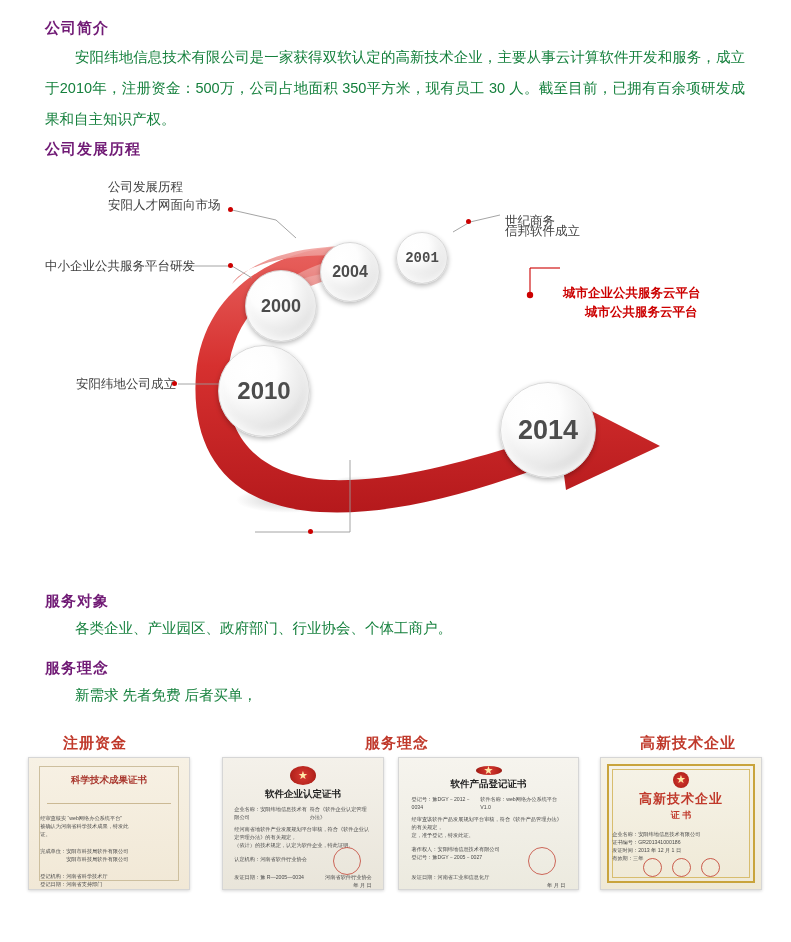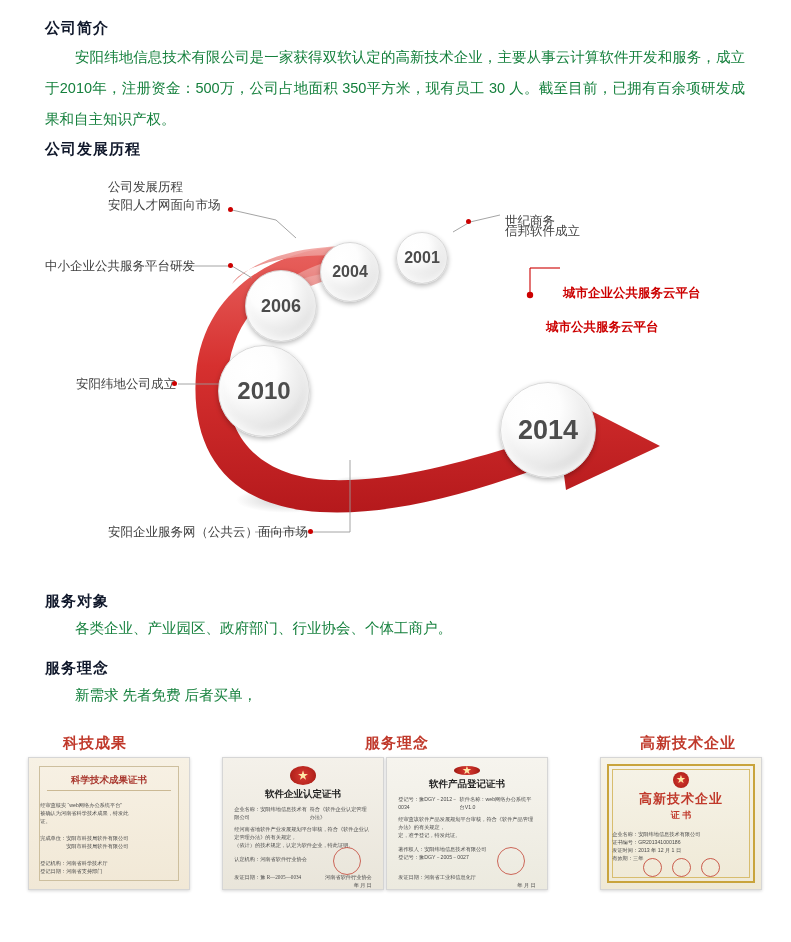--- a/index.html
+++ b/index.html
@@ -20,21 +20,21 @@
     position: relative;
     width: 791px;
     height: 942px;
   }
 
   
   .sec-title {
     position: absolute;
     font-size: 15px;
     font-weight: bold;
-    color: #0f172a;
+    color: #701a75;
     letter-spacing: 1px;
     text-align: right;
   }
 
   
   .para {
     position: absolute;
     font-size: 14.5px;
     line-height: 31px;
     color: #15803d;
@@ -263,30 +263,30 @@
         <line x1="350" y1="372" x2="350" y2="300"></line>
       </g>
 
       <g stroke="#cc0000" stroke-width="1.1" fill="none">
         <line x1="530" y1="135" x2="530" y2="108"></line>
         <line x1="530" y1="108" x2="560" y2="108"></line>
       </g>
       <circle cx="530" cy="135" r="3.2" fill="#cc0000"></circle>
     </svg>
 
-    <div class="bubble" style="left:396px; top:72px; width:50px; height:50px; font-size:16px;">
+    <div class="bubble" style="left:396px; top:72px; width:50px; height:50px; font-size:14px;font-family:Liberation Mono, monospace;">
       <span>2001</span>
     </div>
 
     <div class="bubble" style="left:320px; top:82px; width:58px; height:58px; font-size:16px;">
       <span>2004</span>
     </div>
 
     <div class="bubble" style="left:245px; top:110px; width:70px; height:70px; font-size:18px;">
-      <span>2006</span>
+      <span>2000</span>
     </div>
 
     <div class="bubble" style="left:218px; top:185px; width:90px; height:90px; font-size:24px;">
       <span>2010</span>
     </div>
 
 
     <div class="bubble" style="left:500px; top:222px; width:94px; height:94px; font-size:27px;">
       <span>2014</span>
     </div>
@@ -298,72 +298,71 @@
     <div class="tl-label" style="left:505px; top:44px;margin-top:8px;">世纪商务</div>
     <div class="tl-label" style="left:505px; top:62px;">信邦软件成立</div>
     <div class="dot" style="left:466px; top:59px;"></div>
 
     <div class="tl-label" style="left:45px; top:97px;">中小企业公共服务平台研发</div>
     <div class="dot" style="left:228px; top:103px;"></div>
 
     <div class="tl-label" style="left:76px; top:215px;">安阳纬地公司成立</div>
     <div class="dot" style="left:172px; top:221px;"></div>
 
-    <div class="tl-label" style="left:108px; top:363px;">安阳企业服务网（公共云）面向市场</div>
     <div class="dot" style="left:308px; top:369px;"></div>
 
     <div class="tl-label red" style="left:563px; top:124px;">城市企业公共服务云平台</div>
-    <div class="tl-label red" style="left:546px; top:143px;margin-top:15px;">城市公共服务云平台</div>
+    <div class="tl-label red" style="left:585px; top:143px;">城市公共服务云平台</div>
   </div>
 
   <div class="sec-title" style="left:45px; top:592px;">服务对象</div>
   <div class="para" style="left:45px; top:613px; width:700px; text-indent:30px;">各类企业、产业园区、政府部门、行业协会、个体工商户。</div>
 
   <div class="sec-title" style="left:45px; top:659px;">服务理念</div>
   <div class="para" style="left:45px; top:680px; width:700px; text-indent:30px;">新需求  先者免费  后者买单，</div>
 
-  <div class="cert-title" style="left:63px; top:734px;">科技成果</div>
+  <div class="cert-title" style="left:63px; top:734px;">注册资金</div>
   <div class="cert-title" style="left:365px; top:734px;">服务理念</div>
   <div class="cert-title" style="left:640px; top:734px;">高新技术企业</div>
 
   <div class="cert-box cert1" style="left:28px; top:757px; width:160px; height:131px;">
     <div class="band"></div>
     <div class="cert-inner" style="padding-top:16px;">
-      <div class="cert-h" style="font-size:9.5px; color:#a8352c; border-bottom:1px solid #cbb994; padding-bottom:3px; width:78%;">科学技术成果证书</div>
+      <div class="cert-h" style="font-size:9.5px; color:#a8352c; border-bottom:1px solid #cbb994; padding-bottom:16px; width:78%;">科学技术成果证书</div>
       <div class="cert-line" style="margin-top:6px;">经审查核实 “web网络办公系统平台”</div>
       <div class="cert-line">被确认为河南省科学技术成果，特发此</div>
       <div class="cert-line">证。</div>
       <div class="cert-line" style="margin-top:9px;">完成单位：安阳市科技局软件有限公司</div>
       <div class="cert-line">　　　　　安阳市科技局软件有限公司</div>
       <div class="cert-line" style="margin-top:9px;">登记机构：河南省科学技术厅</div>
       <div class="cert-line">登记日期：河南省支持部门</div>
     </div>
   </div>
 
-  <div class="cert-box" style="left:222px; top:757px; width:160px; height:131px; background:linear-gradient(180deg,#f4f1ea 0%, #e9e5da 100%);font-family:Liberation Serif, serif;">
+  <div class="cert-box" style="left:222px; top:757px; width:160px; height:131px; background:linear-gradient(180deg,#f4f1ea 0%, #e9e5da 100%);">
     <div class="cert-inner">
       <div class="cert-emblem"></div>
       <div class="cert-h">软件企业认定证书</div>
       <div class="cert-line" style="display:flex; justify-content:space-between;">
         <span>企业名称：安阳纬地信息技术有限公司</span>
         <span>符合《软件企业认定管理办法》</span>
       </div>
       <div class="cert-line" style="margin-top:4px;">经河南省地软件产业发展规划平台审核，符合《软件企业认定管理办法》的有关规定，</div>
       <div class="cert-line">（依计）的技术规定，认定为软件企业，特此证明。</div>
       <div class="cert-line" style="margin-top:6px;">认定机构：河南省软件行业协会</div>
       <div class="cert-line" style="margin-top:10px; display:flex; justify-content:space-between;">
         <span>发证日期：豫 R—2005—0034</span>
         <span>河南省软件行业协会</span>
       </div>
       <div class="cert-line" style="text-align:right;">年  月  日</div>
       <div class="cert-seal" style="width:26px;height:26px;right:22px;bottom:14px;"></div>
     </div>
   </div>
 
-  <div class="cert-box" style="left:386px; top:757px; width:160px; height:131px; background:linear-gradient(180deg,#f6f4ee 0%, #eceadf 100%);">
+  <div class="cert-box" style="left:398px; top:757px; width:160px; height:131px; background:linear-gradient(180deg,#f6f4ee 0%, #eceadf 100%);padding-left:19px;">
     <div class="cert-inner">
       <div class="cert-emblem"></div>
       <div class="cert-h">软件产品登记证书</div>
       <div class="cert-line" style="display:flex; justify-content:space-between;">
         <span>登记号：豫DGY－2012－0034</span>
         <span>软件名称：web网络办公系统平台V1.0</span>
       </div>
       <div class="cert-line" style="margin-top:4px;">经审查该软件产品发展规划平台审核，符合《软件产品管理办法》的有关规定，</div>
       <div class="cert-line">定，准予登记，特发此证。</div>
       <div class="cert-line" style="margin-top:6px;">著作权人：安阳纬地信息技术有限公司</div>

